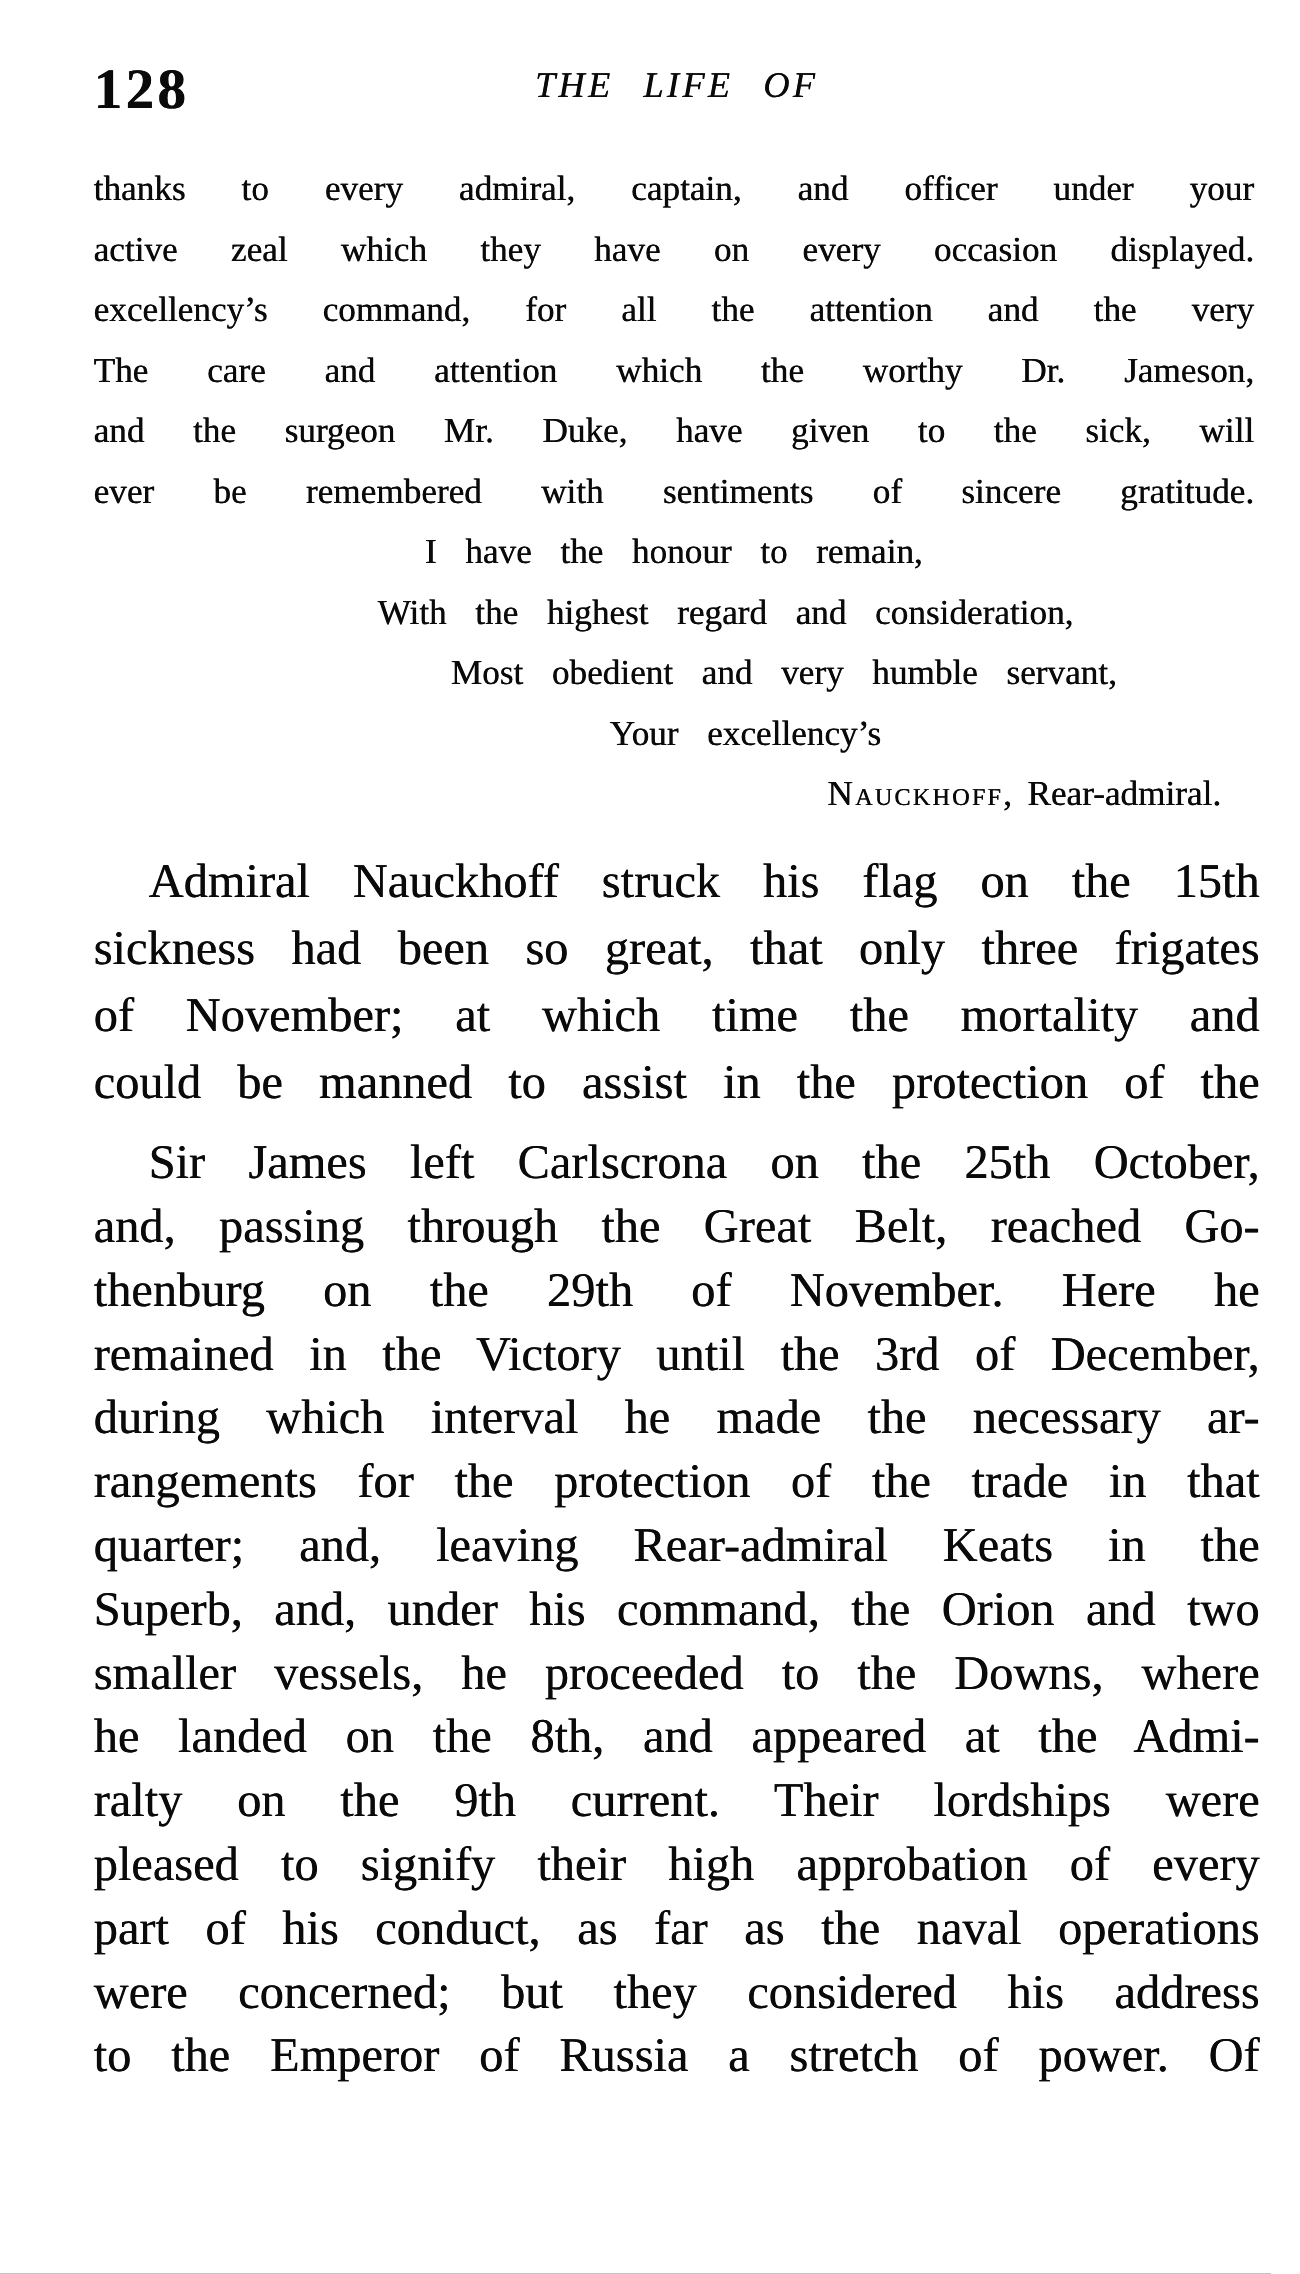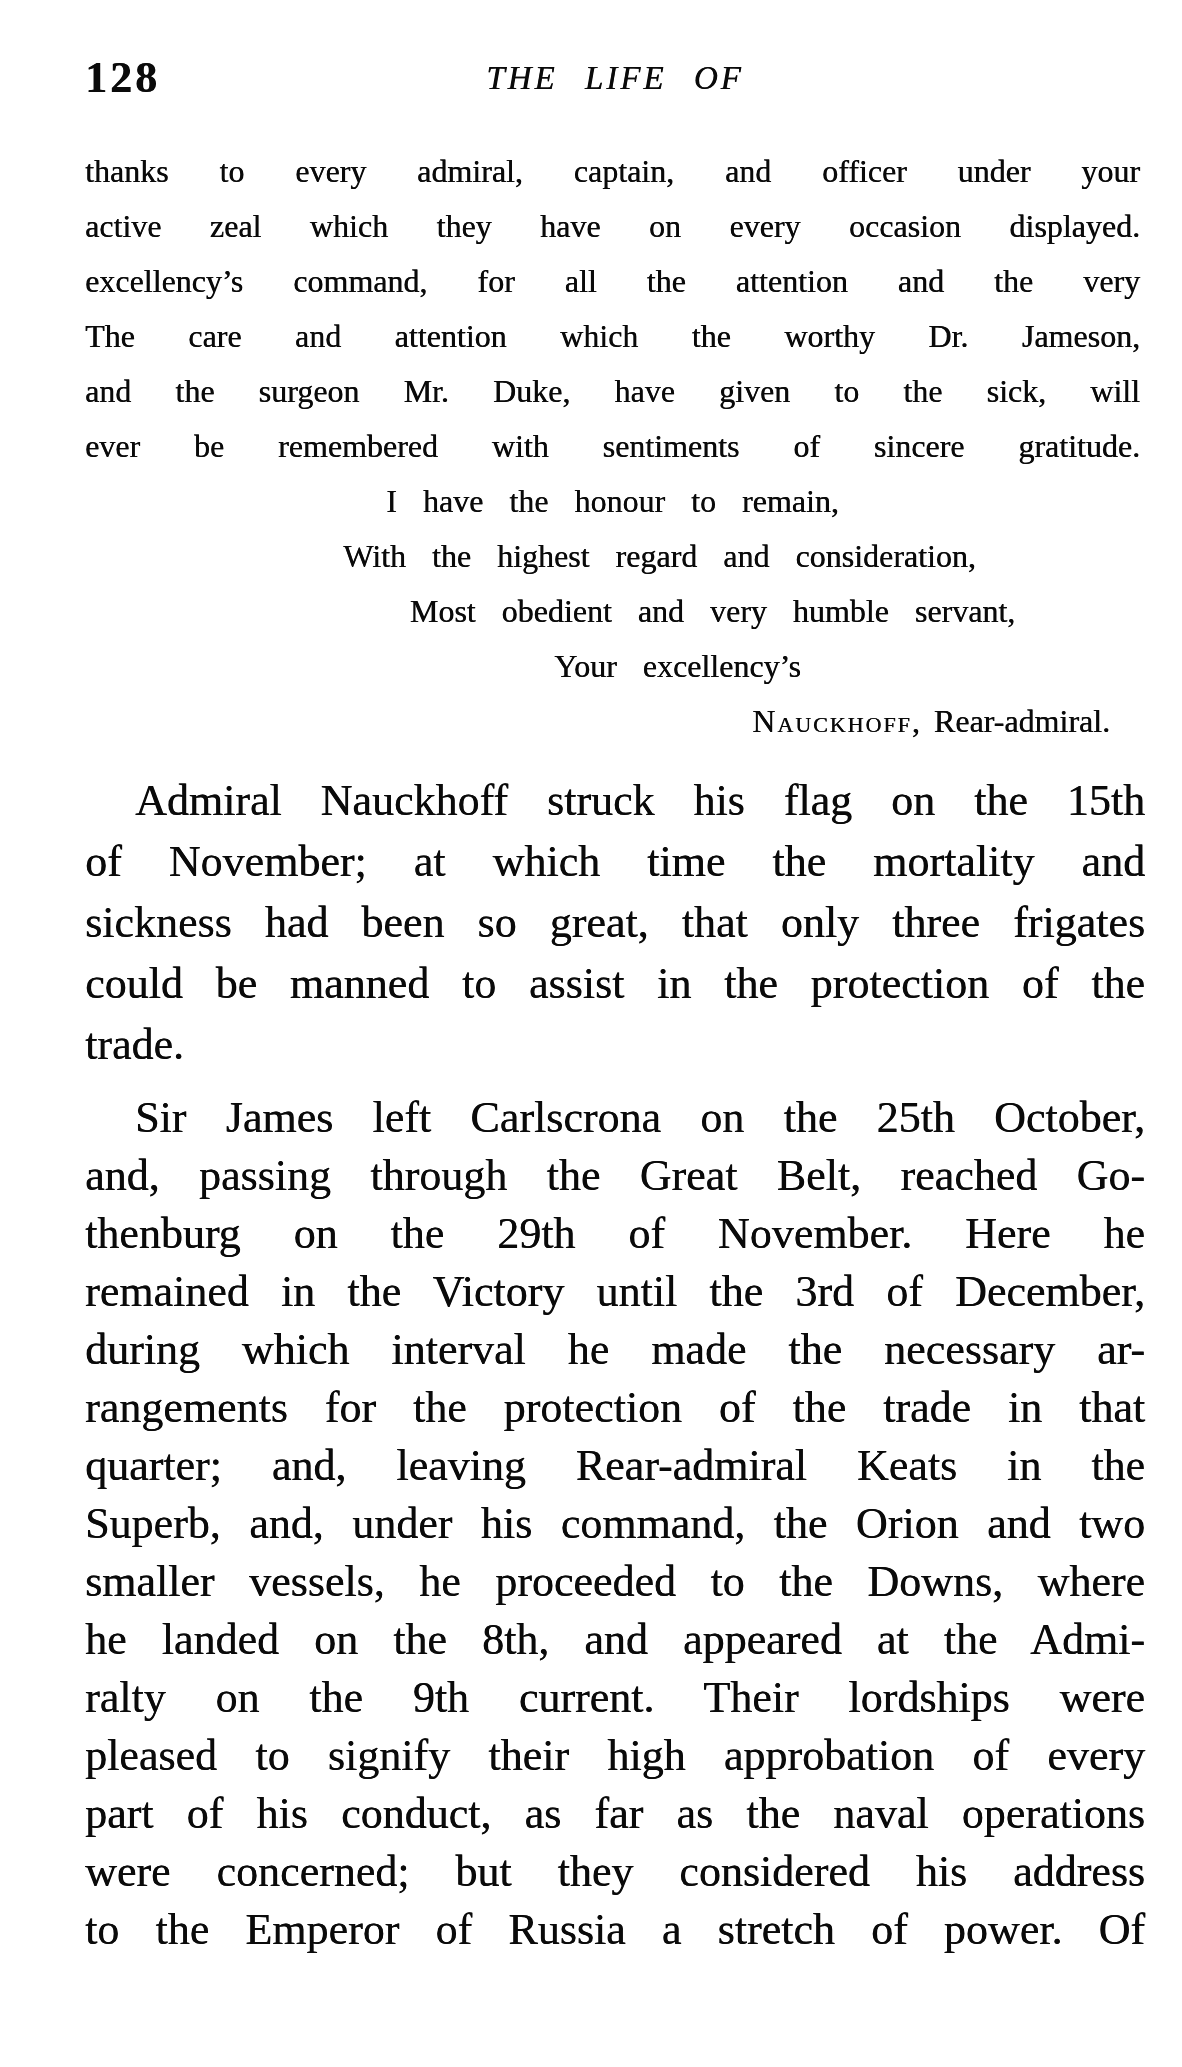--- a/index.html
+++ b/index.html
@@ -12,21 +12,21 @@
     color: #0a0a0a;
     font-family: "Liberation Serif", "DejaVu Serif", serif;
     overflow: hidden;
     text-shadow: 0.4px 0 0 currentColor; 
   }
 
   
   .header { position: absolute; top: 0; left: 85px; width: 1060px; height: 110px; }
   .page-number {
     position: absolute; top: 56px; left: 0;
-    font-size: 44px; font-weight: 700; letter-spacing: 3px; line-height: 1;
+    font-size: 52px; font-weight: 700; letter-spacing: 3px; line-height: 1;
   }
   .running-title {
     position: absolute; top: 62px; left: 0; right: 0;
     text-align: center;
     font-size: 33px; letter-spacing: 3px; word-spacing: 16px; line-height: 1; font-style: italic;
   }
 
   
   .line {
     text-align: justify;
@@ -84,24 +84,23 @@
     <div class="line closing c1">With the highest regard and consideration,</div>
     <div class="line closing c3">Most obedient and very humble servant,</div>
     <div class="line closing c2">Your excellency’s</div>
     <div class="line sig"><span class="sc">Nauckhoff</span><span>, Rear-admiral.</span></div>
   </div>
 
   <div class="main">
 
     <div class="para p2">
       <div class="line indent">Admiral Nauckhoff struck his flag on the 15th</div>
+      <div class="line">sickness had been so great, that only three frigates</div>
       <div class="line">of November; at which time the mortality and</div>
-      <div class="line">sickness had been so great, that only three frigates</div>
       <div class="line">could be manned to assist in the protection of the</div>
-      <div class="line lastline">trade.</div>
     </div>
 
     <div class="para p3">
       <div class="line indent">Sir James left Carlscrona on the 25th October,</div>
       <div class="line">and, passing through the Great Belt, reached Go-</div>
       <div class="line">thenburg on the 29th of November. Here he</div>
       <div class="line">remained in the Victory until the 3rd of December,</div>
       <div class="line">during which interval he made the necessary ar-</div>
       <div class="line">rangements for the protection of the trade in that</div>
       <div class="line">quarter; and, leaving Rear-admiral Keats in the</div>

